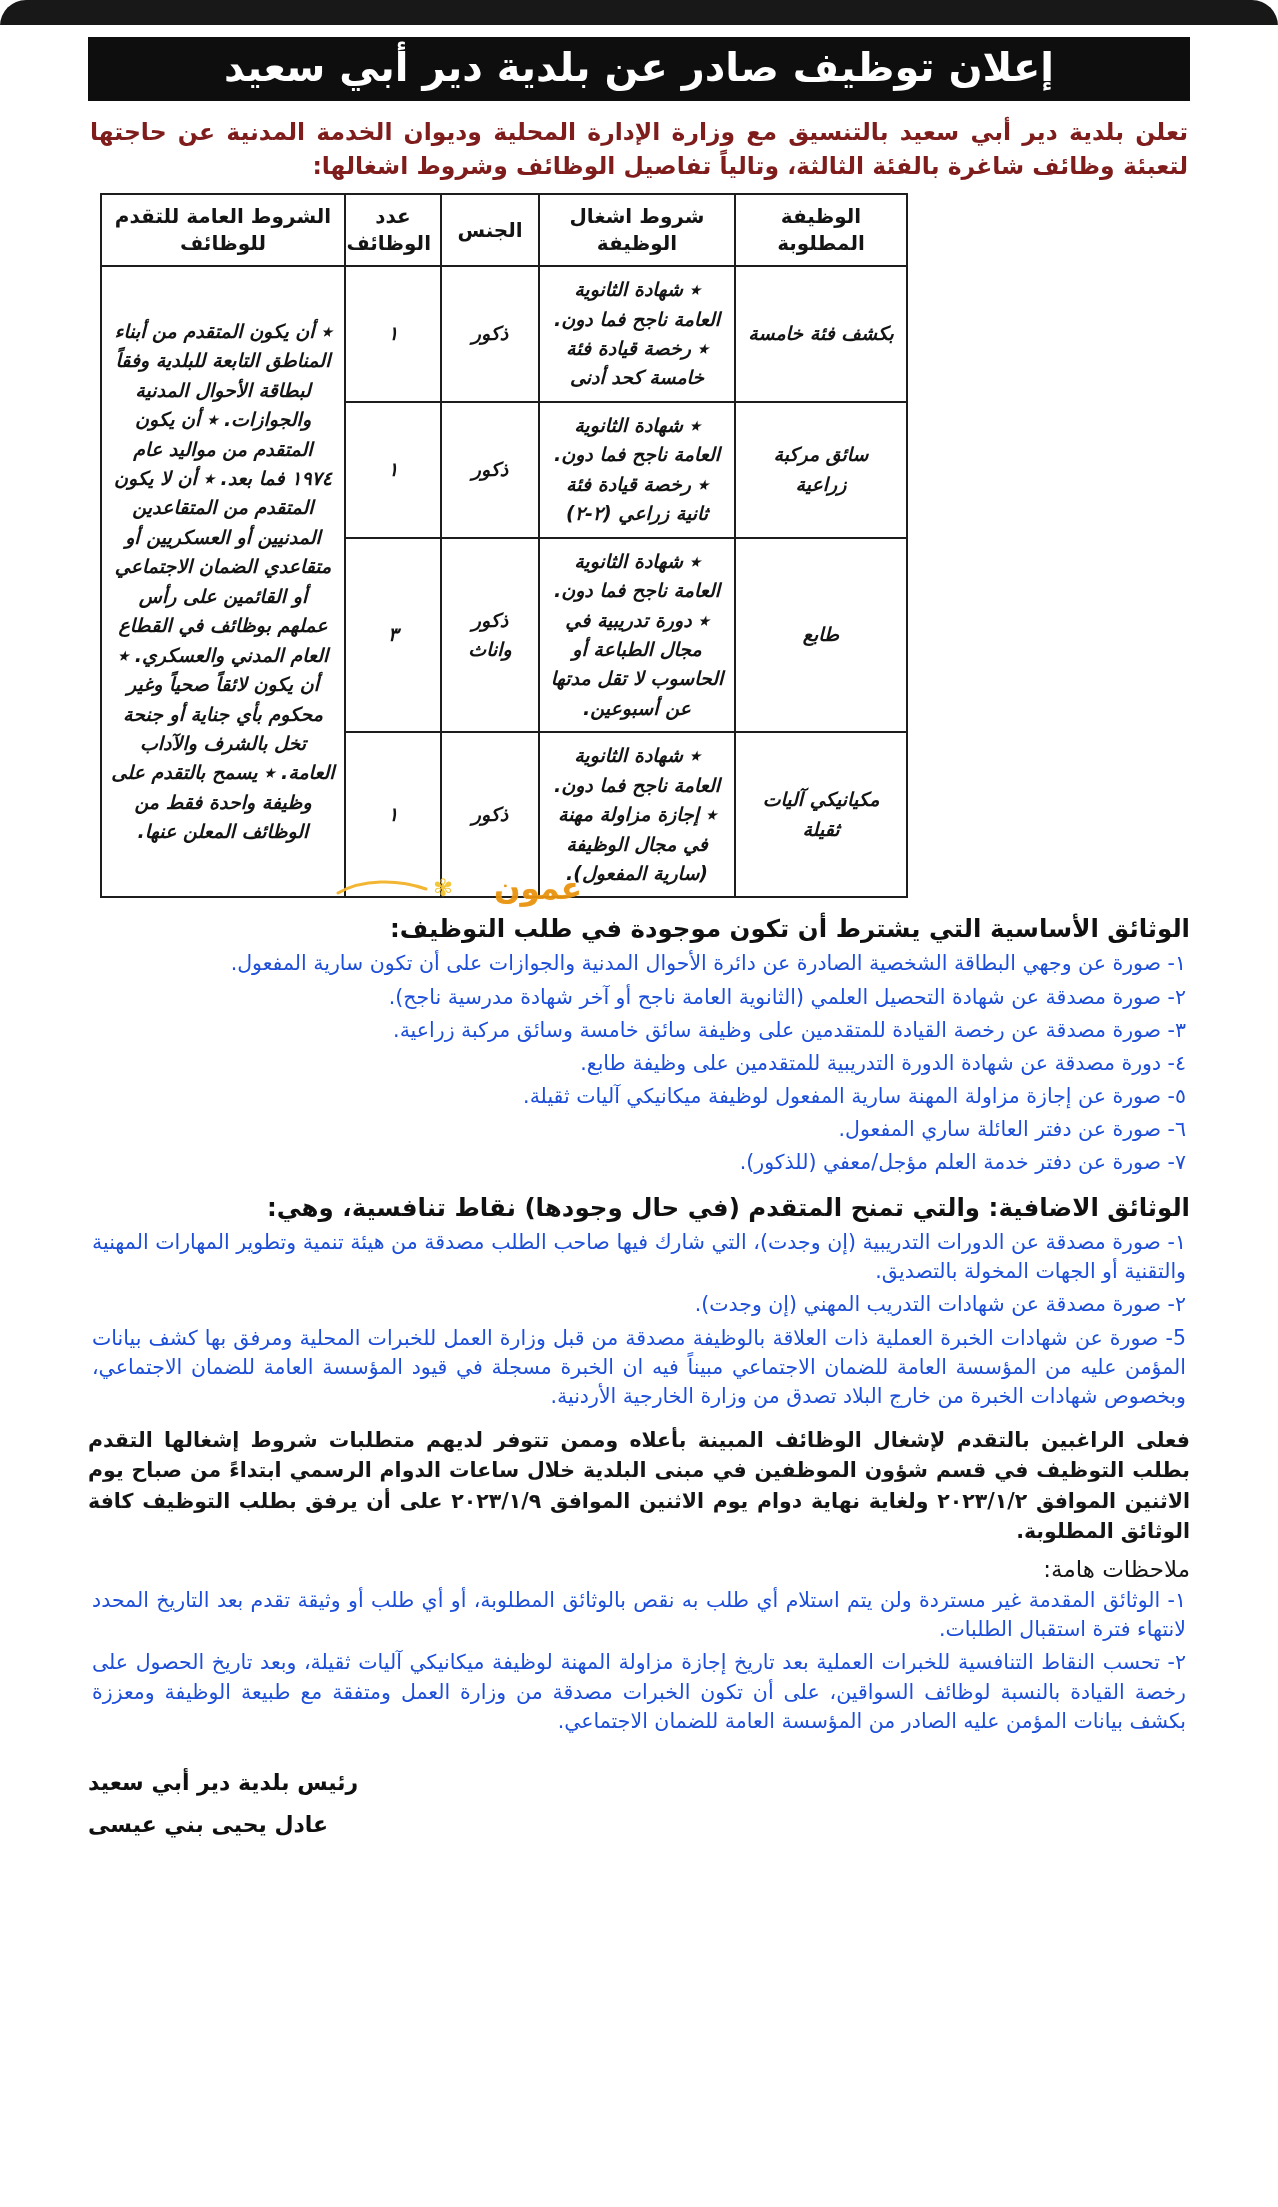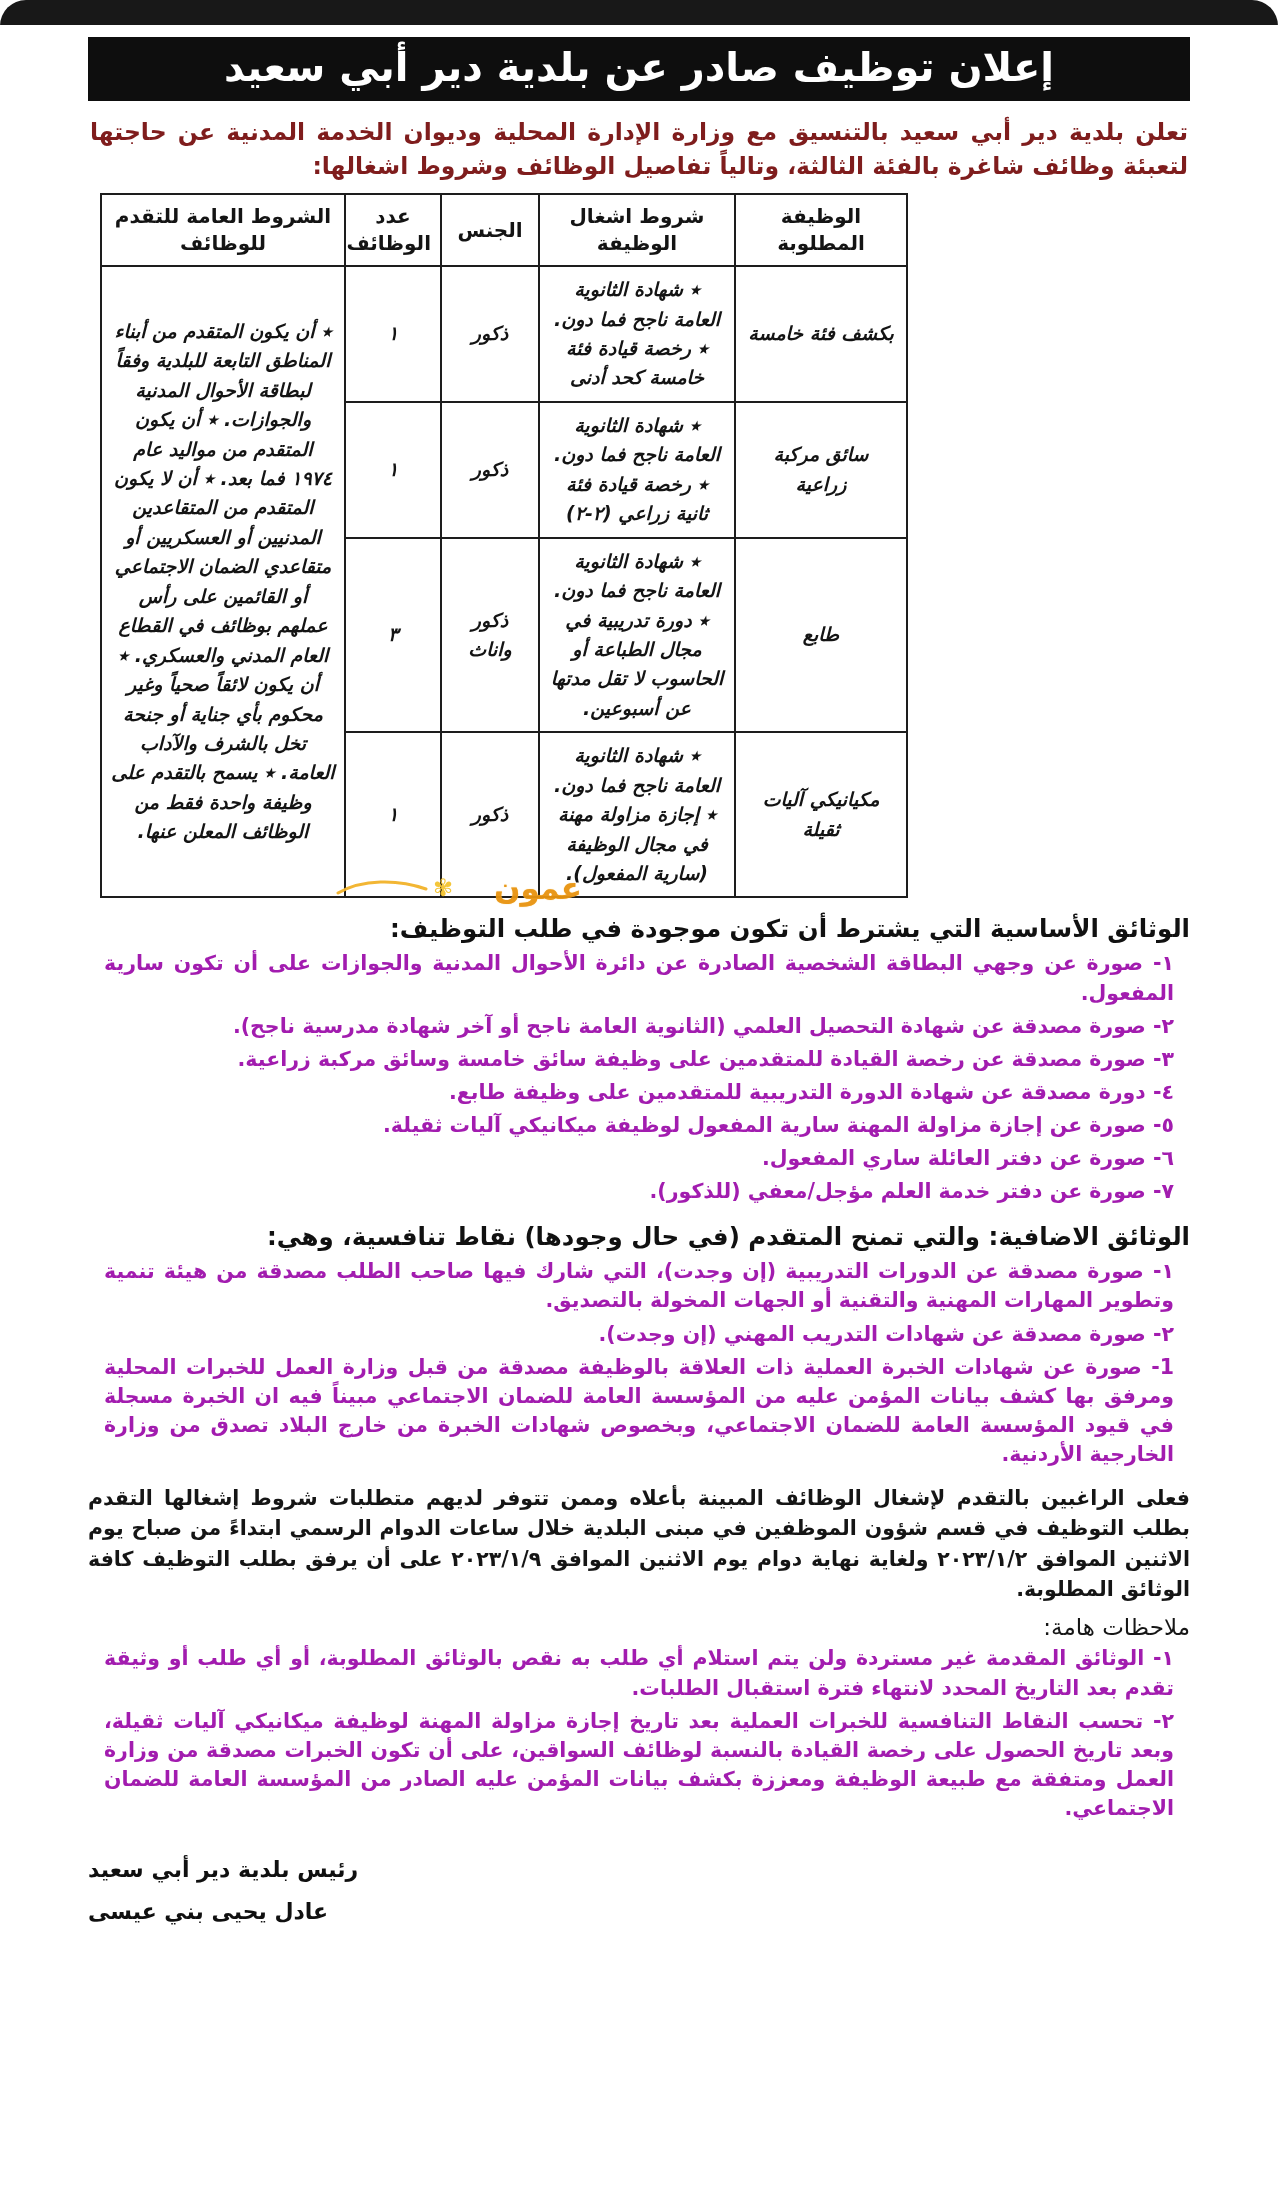--- a/index.html
+++ b/index.html
@@ -69,26 +69,26 @@
   tr.r4    { height: 150px; }
   
   .section { position: relative; }
   .section-heading {
     font-weight: 700;
     font-size: 24.5px;
     margin: 16px 0 6px 0;
     color: #111111;
   }
   .doc-item, .note-item {
-    font-weight: 700;
+    font-weight: 400;
     font-size: 20.5px;
     line-height: 1.42;
     text-align: justify;
-    margin: 4px 16px;
-    color: #a21caf;
+    margin: 4px 4px;
+    color: #1d4ed8;
   }
   .closing {
     font-weight: 700;
     font-size: 20.5px;
     line-height: 1.48;
     text-align: justify;
     margin: 14px 0 10px 0;
     color: #151515;
   }
   .notes-heading {
@@ -207,21 +207,21 @@
       <p class="doc-item">٤- دورة مصدقة عن شهادة الدورة التدريبية للمتقدمين على وظيفة طابع.</p>
       <p class="doc-item">٥- صورة عن إجازة مزاولة المهنة سارية المفعول لوظيفة ميكانيكي آليات ثقيلة.</p>
       <p class="doc-item">٦- صورة عن دفتر العائلة ساري المفعول.</p>
       <p class="doc-item">٧- صورة عن دفتر خدمة العلم مؤجل/معفي (للذكور).</p>
     </div>
 
     <div class="section">
       <h2 class="section-heading">الوثائق الاضافية: والتي تمنح المتقدم (في حال وجودها) نقاط تنافسية، وهي:</h2>
       <p class="doc-item">١- صورة مصدقة عن الدورات التدريبية (إن وجدت)، التي شارك فيها صاحب الطلب مصدقة من هيئة تنمية وتطوير المهارات المهنية والتقنية أو الجهات المخولة بالتصديق.</p>
       <p class="doc-item">٢- صورة مصدقة عن شهادات التدريب المهني (إن وجدت).</p>
-      <p class="doc-item">1- صورة عن شهادات الخبرة العملية ذات العلاقة بالوظيفة مصدقة من قبل وزارة العمل للخبرات المحلية ومرفق بها كشف بيانات المؤمن عليه من المؤسسة العامة للضمان الاجتماعي مبيناً فيه ان الخبرة مسجلة في قيود المؤسسة العامة للضمان الاجتماعي، وبخصوص شهادات الخبرة من خارج البلاد تصدق من وزارة الخارجية الأردنية.</p>
+      <p class="doc-item">5- صورة عن شهادات الخبرة العملية ذات العلاقة بالوظيفة مصدقة من قبل وزارة العمل للخبرات المحلية ومرفق بها كشف بيانات المؤمن عليه من المؤسسة العامة للضمان الاجتماعي مبيناً فيه ان الخبرة مسجلة في قيود المؤسسة العامة للضمان الاجتماعي، وبخصوص شهادات الخبرة من خارج البلاد تصدق من وزارة الخارجية الأردنية.</p>
     </div>
 
     <p class="closing">فعلى الراغبين بالتقدم لإشغال الوظائف المبينة بأعلاه وممن تتوفر لديهم متطلبات شروط إشغالها التقدم بطلب التوظيف في قسم شؤون الموظفين في مبنى البلدية خلال ساعات الدوام الرسمي ابتداءً من صباح يوم الاثنين الموافق ٢٠٢٣/١/٢ ولغاية نهاية دوام يوم الاثنين الموافق ٢٠٢٣/١/٩ على أن يرفق بطلب التوظيف كافة الوثائق المطلوبة.</p>
 
     <div class="section">
       <h3 class="notes-heading">ملاحظات هامة:</h3>
       <p class="note-item">١- الوثائق المقدمة غير مستردة ولن يتم استلام أي طلب به نقص بالوثائق المطلوبة، أو أي طلب أو وثيقة تقدم بعد التاريخ المحدد لانتهاء فترة استقبال الطلبات.</p>
       <p class="note-item">٢- تحسب النقاط التنافسية للخبرات العملية بعد تاريخ إجازة مزاولة المهنة لوظيفة ميكانيكي آليات ثقيلة، وبعد تاريخ الحصول على رخصة القيادة بالنسبة لوظائف السواقين، على أن تكون الخبرات مصدقة من وزارة العمل ومتفقة مع طبيعة الوظيفة ومعززة بكشف بيانات المؤمن عليه الصادر من المؤسسة العامة للضمان الاجتماعي.</p>
     </div>
 

